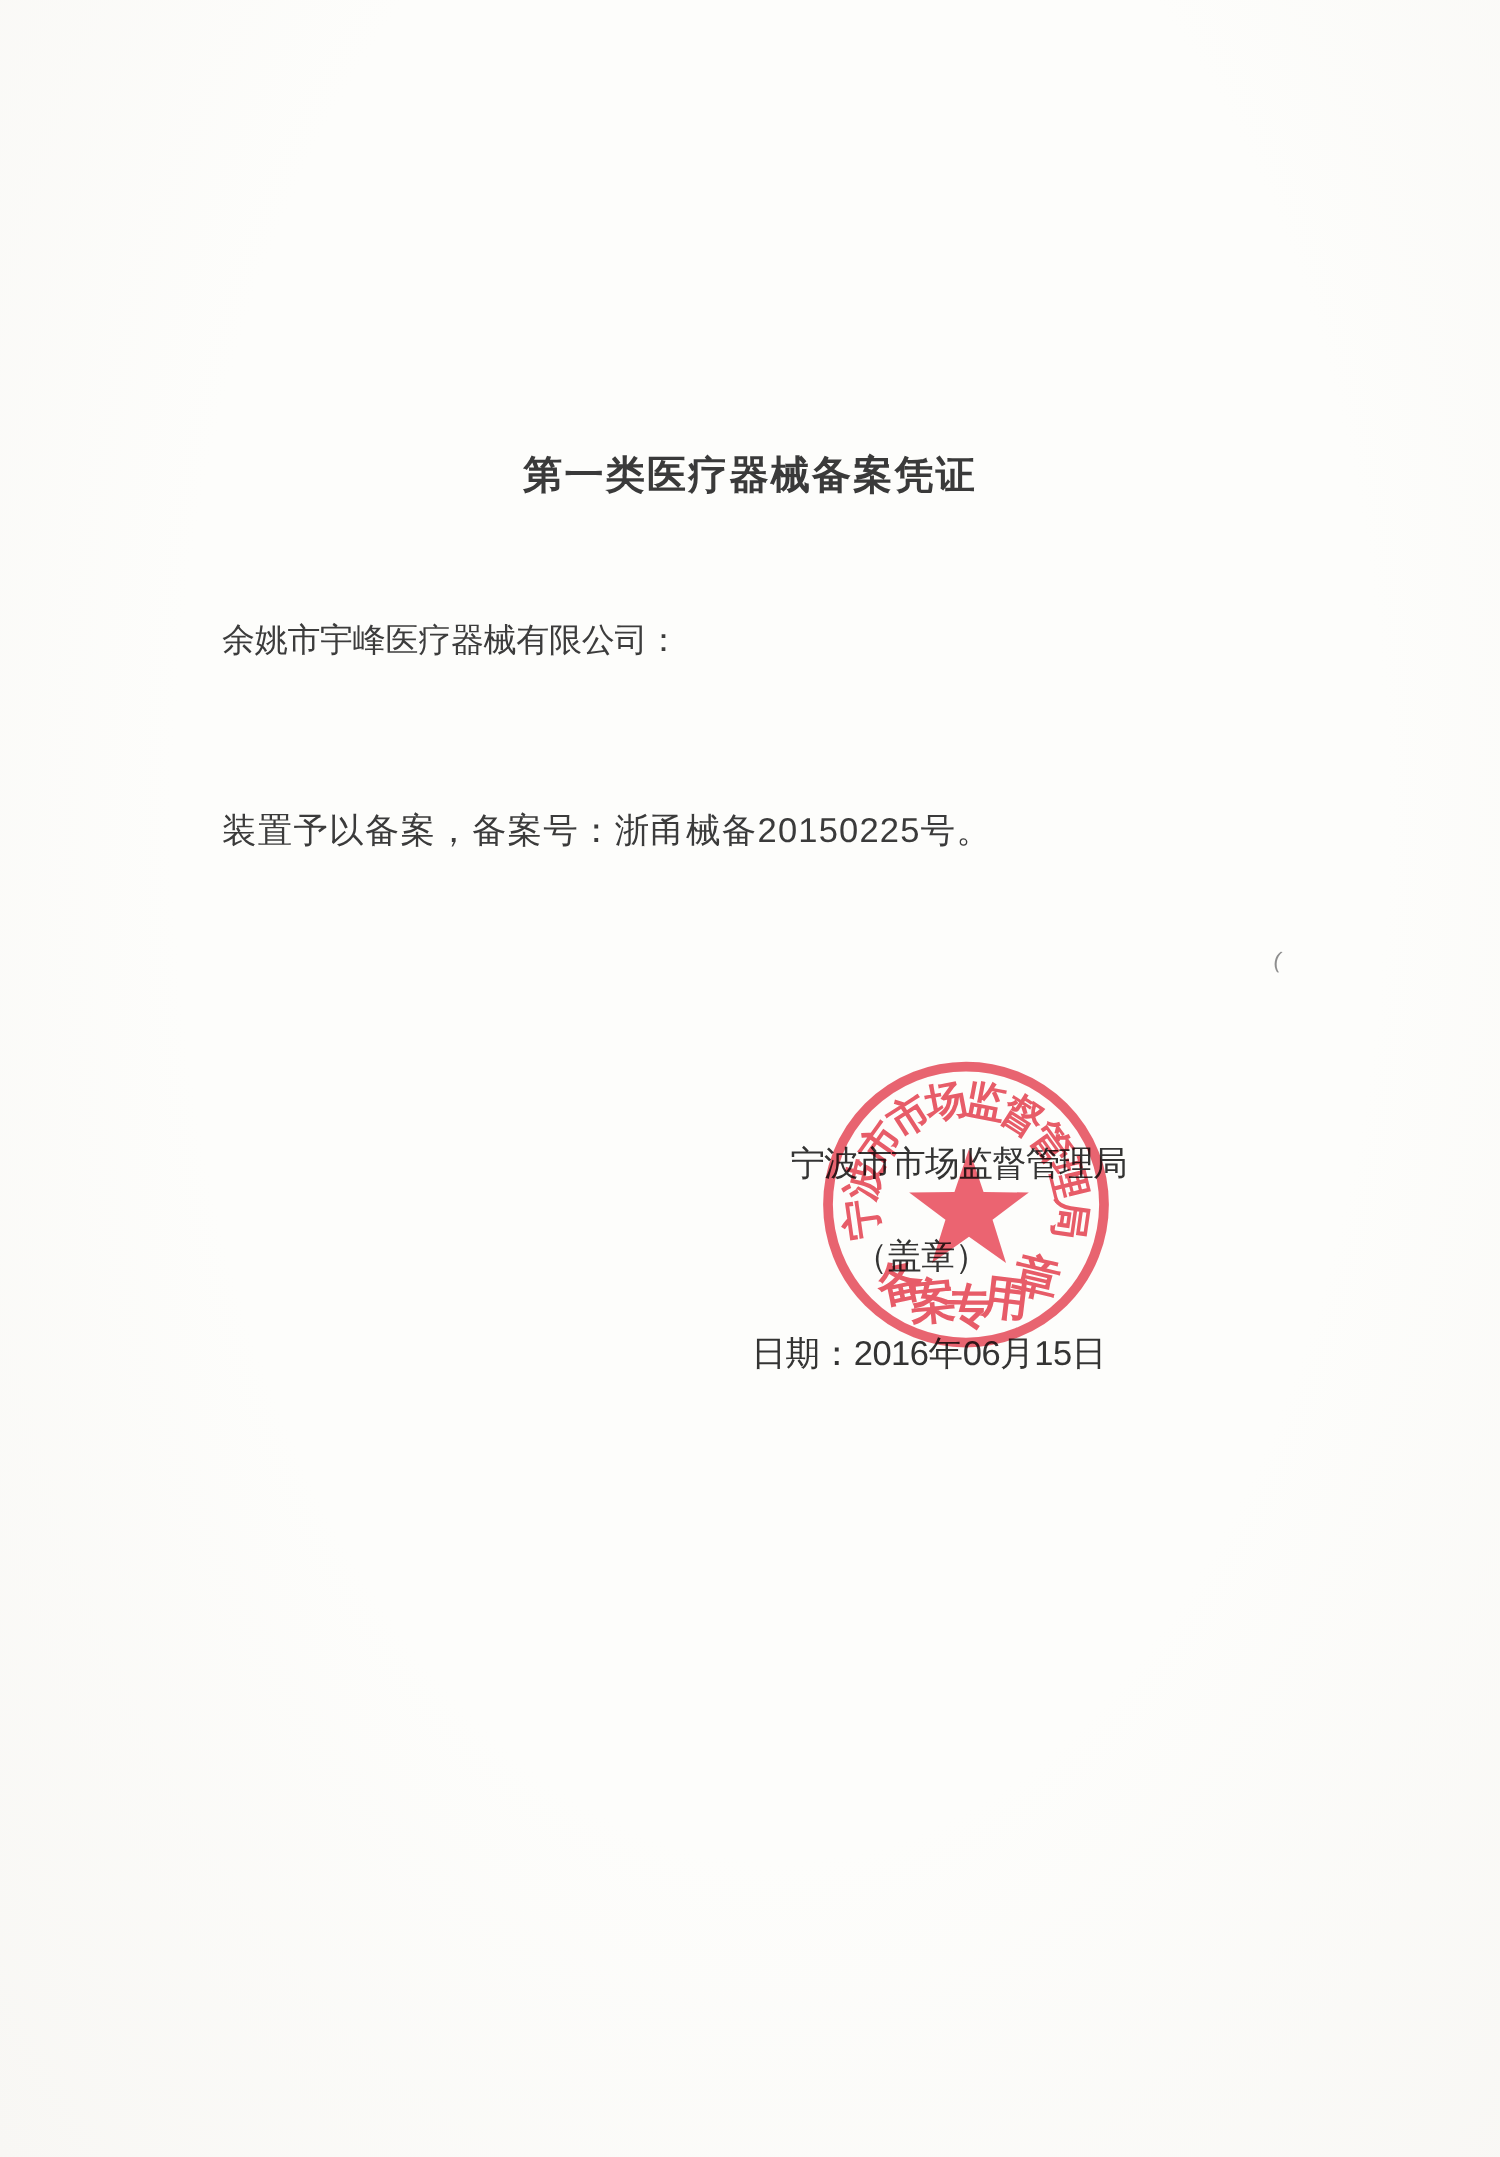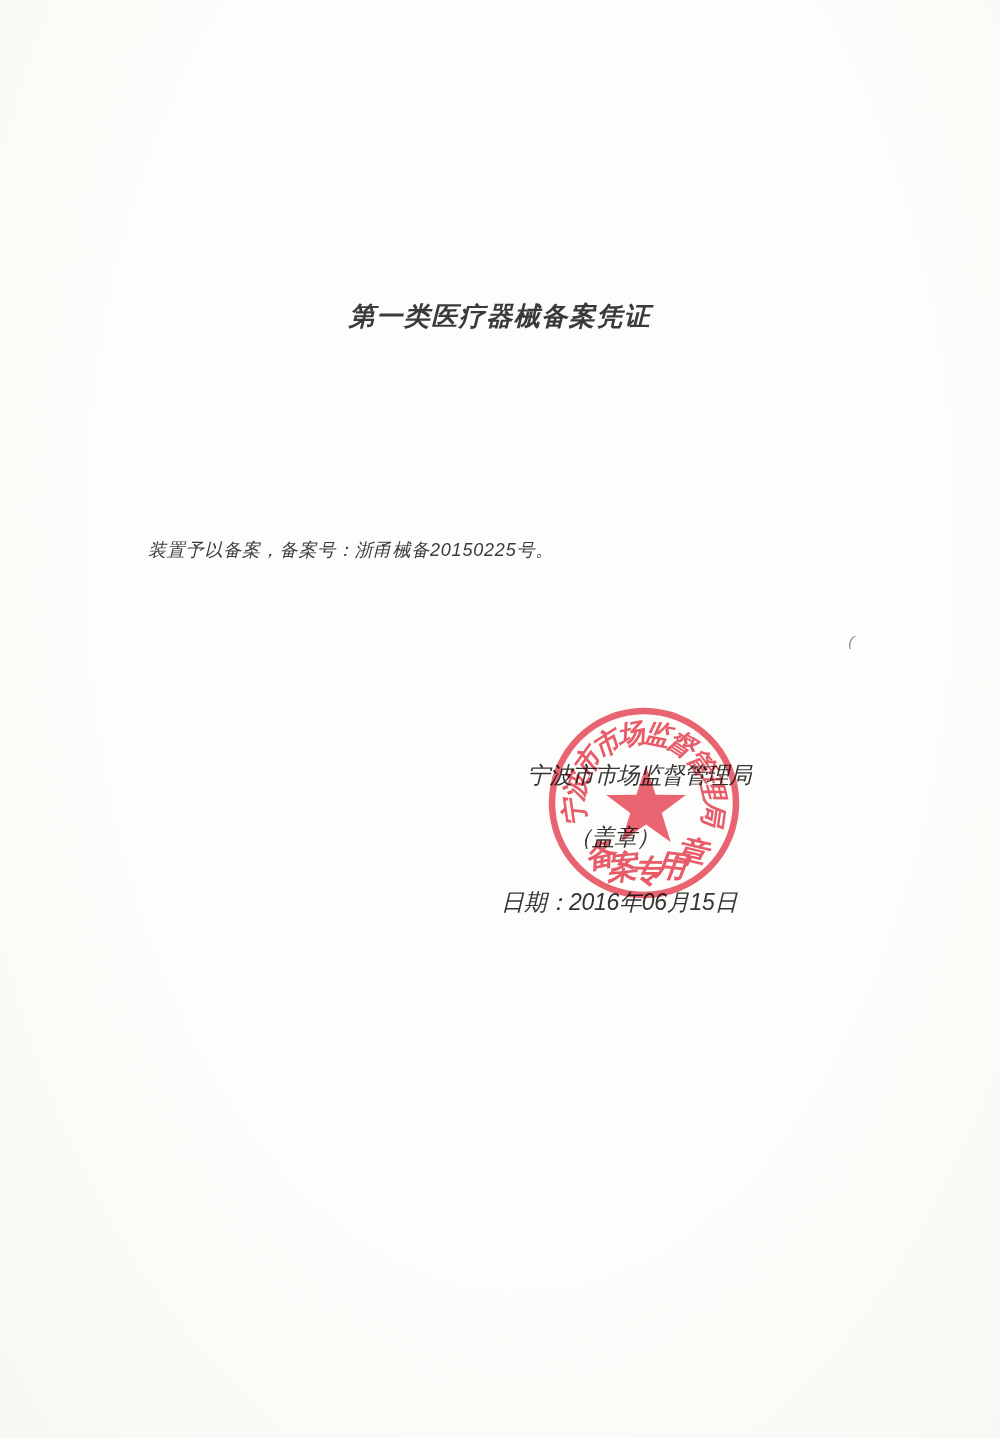--- a/index.html
+++ b/index.html
@@ -2,49 +2,49 @@
 <html><head>
 <meta charset="utf-8">
 <style>
   html,body{margin:0;padding:0;}
   body{width:1000px;height:1438px;background:#e9e9e9;}
   .page{
     position:relative;width:1000px;height:1438px;overflow:hidden;
     background:radial-gradient(ellipse at 52% 38%, #fdfdfb 55%, #f8f7f4 100%);
     font-family:"Liberation Sans", sans-serif;
     color:#3c3c3c;
-    font-style:italic;
   }
   .page p, .page h1{margin:0;line-height:1.2;white-space:nowrap;}
   .doc-title{
     position:absolute;top:301px;left:0;width:100%;text-align:center;
     font-size:26px;font-weight:600;letter-spacing:1.5px;color:#3a3a3a;
   }
   .addressee{position:absolute;left:148px;top:414px;font-size:22px;letter-spacing:-0.2px;}
   .body-line-1{position:absolute;left:180px;top:497px;font-size:23px;letter-spacing:0.6px;color:#3b3b3b;}
-  .body-line-2{position:absolute;left:148px;top:540px;font-size:18px;letter-spacing:0.8px;color:#3b3b3b;}
+  .body-line-2{position:absolute;left:148px;top:540px;font-size:23px;letter-spacing:0.8px;color:#3b3b3b;}
   .stray-mark{
     position:absolute;left:849px;top:632px;font-size:15px;color:#8e8e8e;
     transform:rotate(10deg);
   }
   .stamp{
     position:absolute;left:544px;top:703px;width:200px;height:200px;
     mix-blend-mode:multiply;opacity:.93;
   }
   .issuer{position:absolute;left:527px;top:762px;font-size:23px;letter-spacing:-0.6px;color:#343434;mix-blend-mode:multiply;text-align:center;}
   .seal-note{position:absolute;left:569px;top:824px;font-size:23px;letter-spacing:-0.5px;color:#343434;mix-blend-mode:multiply;text-align:center;}
   .date-line{position:absolute;left:501px;top:889px;font-size:23px;letter-spacing:-0.3px;color:#343434;mix-blend-mode:multiply;}
 </style>
 </head>
 <body>
 
 <div class="page">
 
   <h1 class="doc-title">第一类医疗器械备案凭证</h1>
 
+  <p class="addressee">余姚市宇峰医疗器械有限公司：</p>
 
   <p class="body-line-2">装置予以备案，备案号：浙甬械备20150225号。</p>
 
   <span class="stray-mark">(</span>
 
   <svg class="stamp" viewBox="0 0 200 200">
       <circle cx="100" cy="100" r="92" fill="none" stroke="#e8505f" stroke-width="6.5" opacity="0.95"></circle>
       <text x="30.7" y="109.7" transform="rotate(-98.0 30.7 109.7)" fill="#e8505f" font-size="27" font-weight="700" text-anchor="middle" dominant-baseline="central" font-family="&quot;Liberation Serif&quot;, serif">宁</text>
       <text x="32.0" y="83.3" transform="rotate(-76.2 32.0 83.3)" fill="#e8505f" font-size="27" font-weight="700" text-anchor="middle" dominant-baseline="central" font-family="&quot;Liberation Serif&quot;, serif">波</text>
       <text x="43.1" y="59.3" transform="rotate(-54.4 43.1 59.3)" fill="#e8505f" font-size="27" font-weight="700" text-anchor="middle" dominant-baseline="central" font-family="&quot;Liberation Serif&quot;, serif">市</text>

